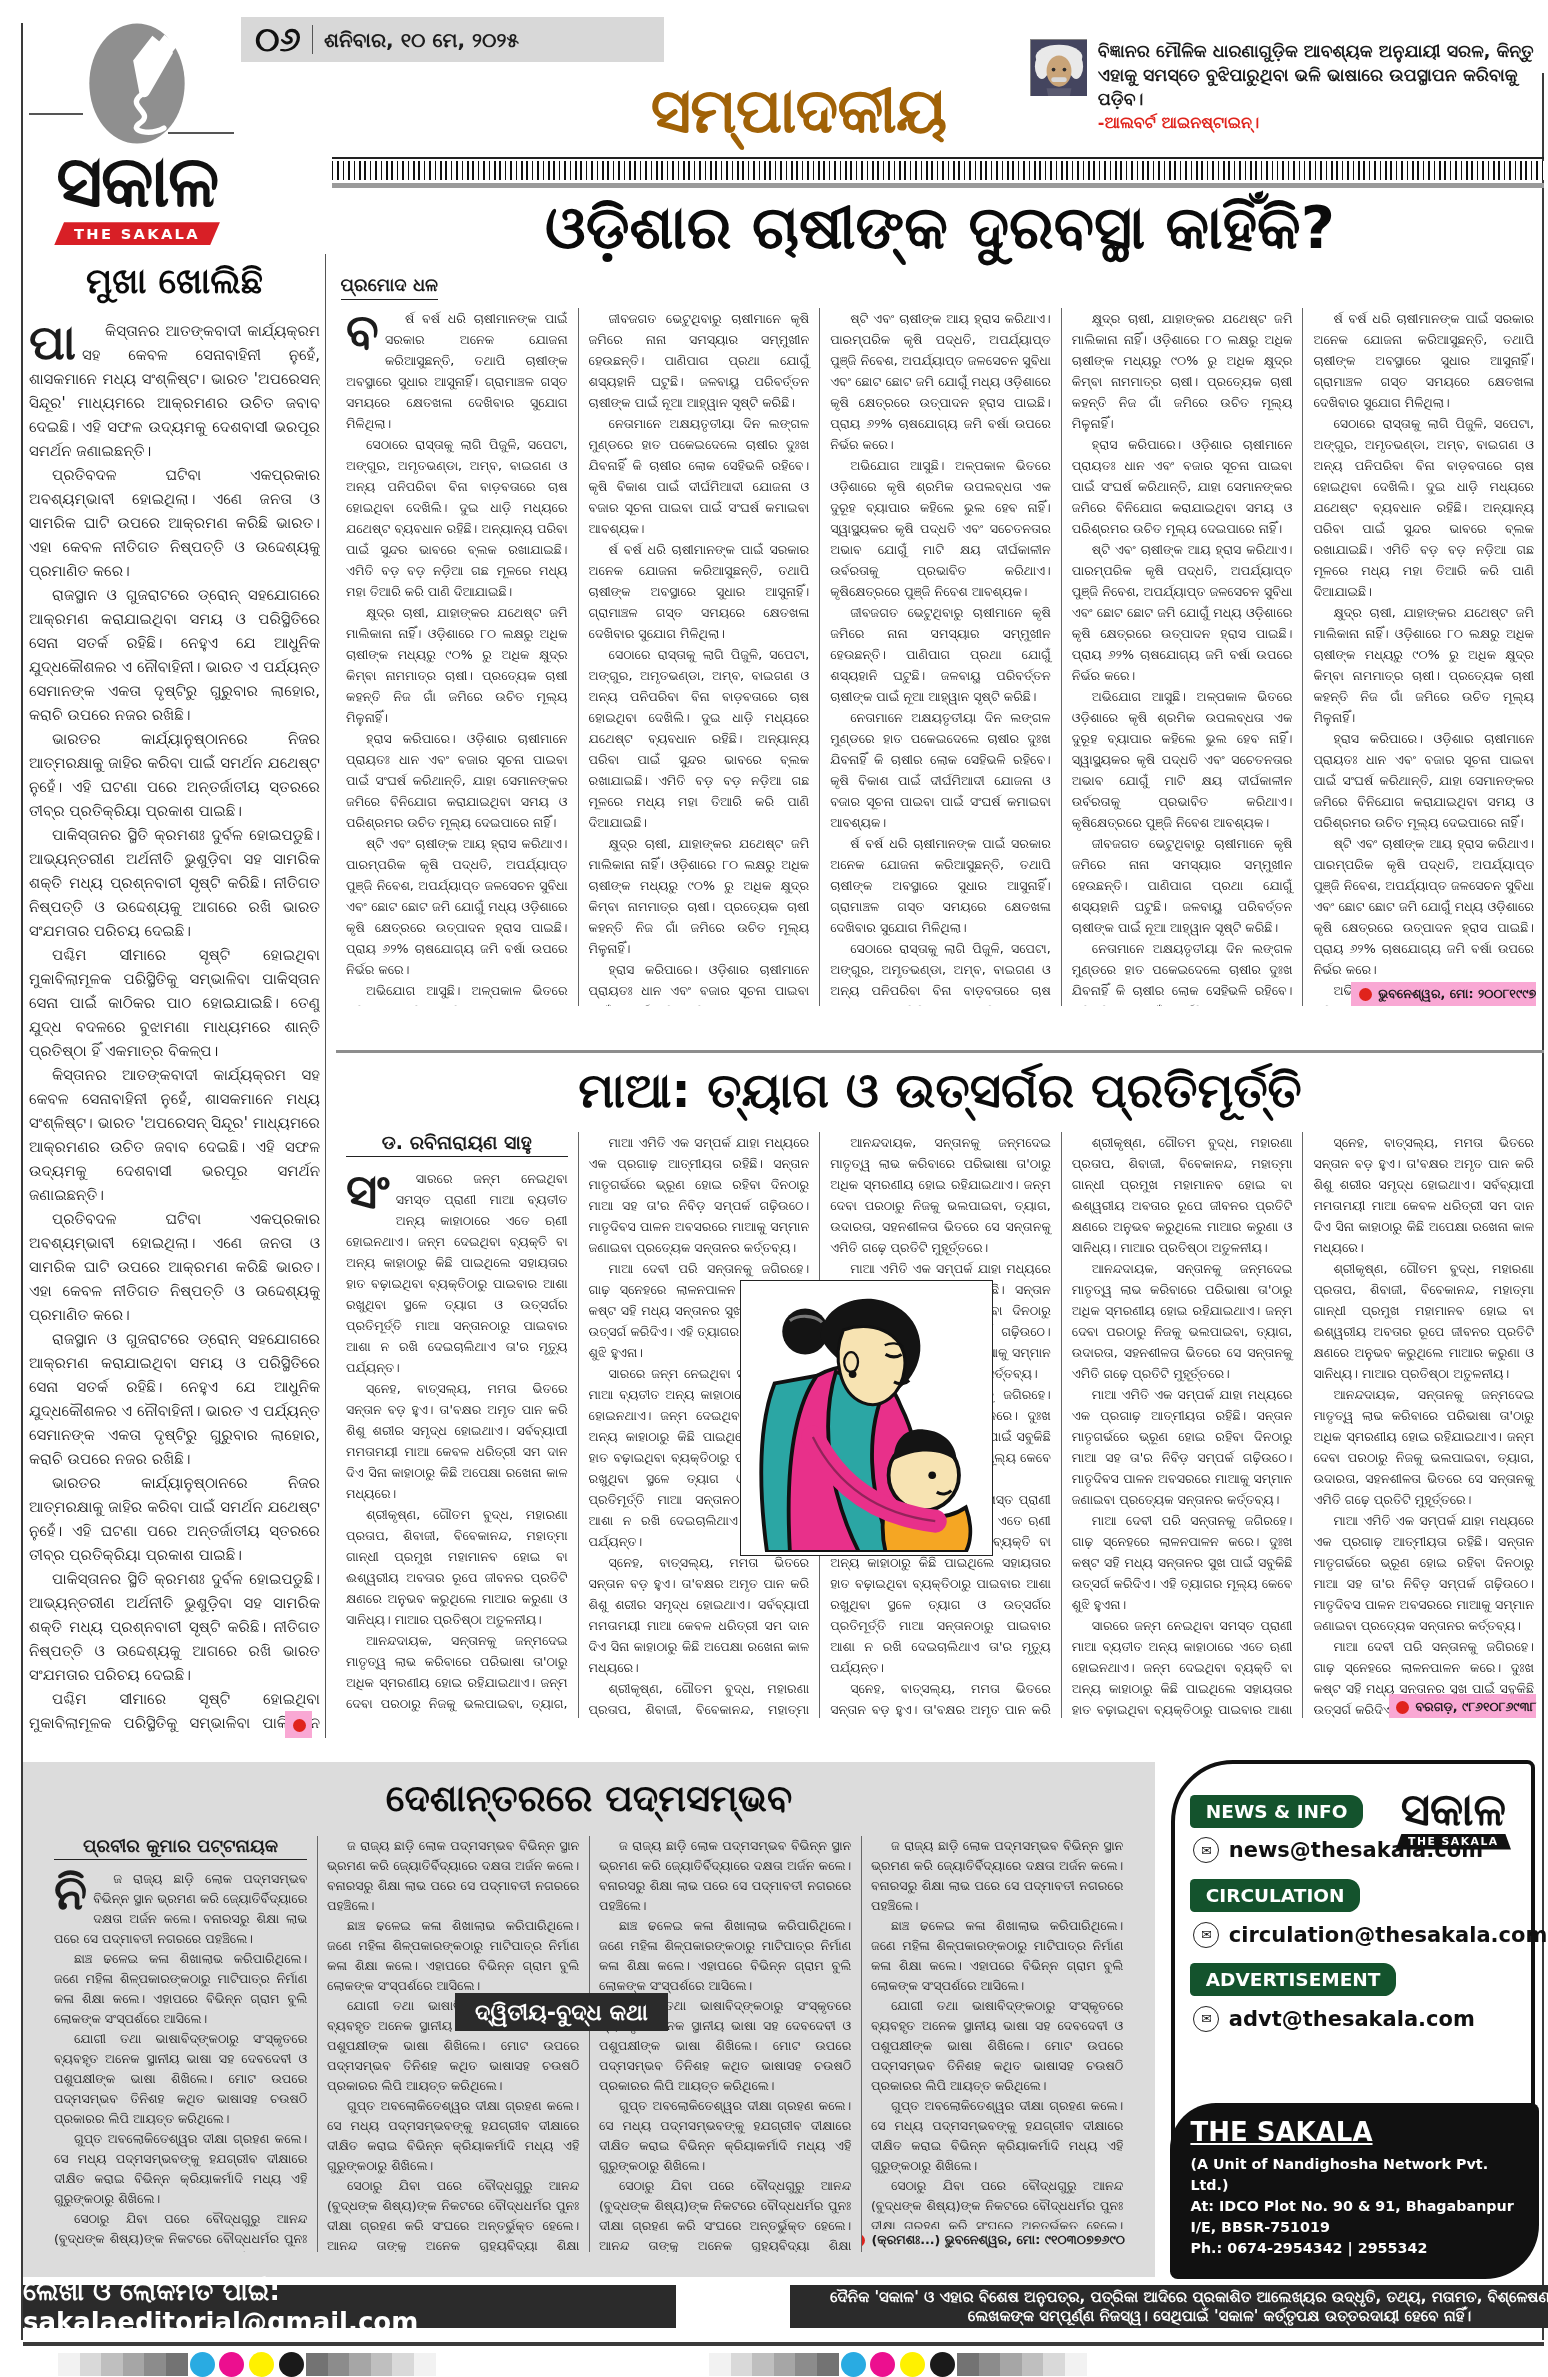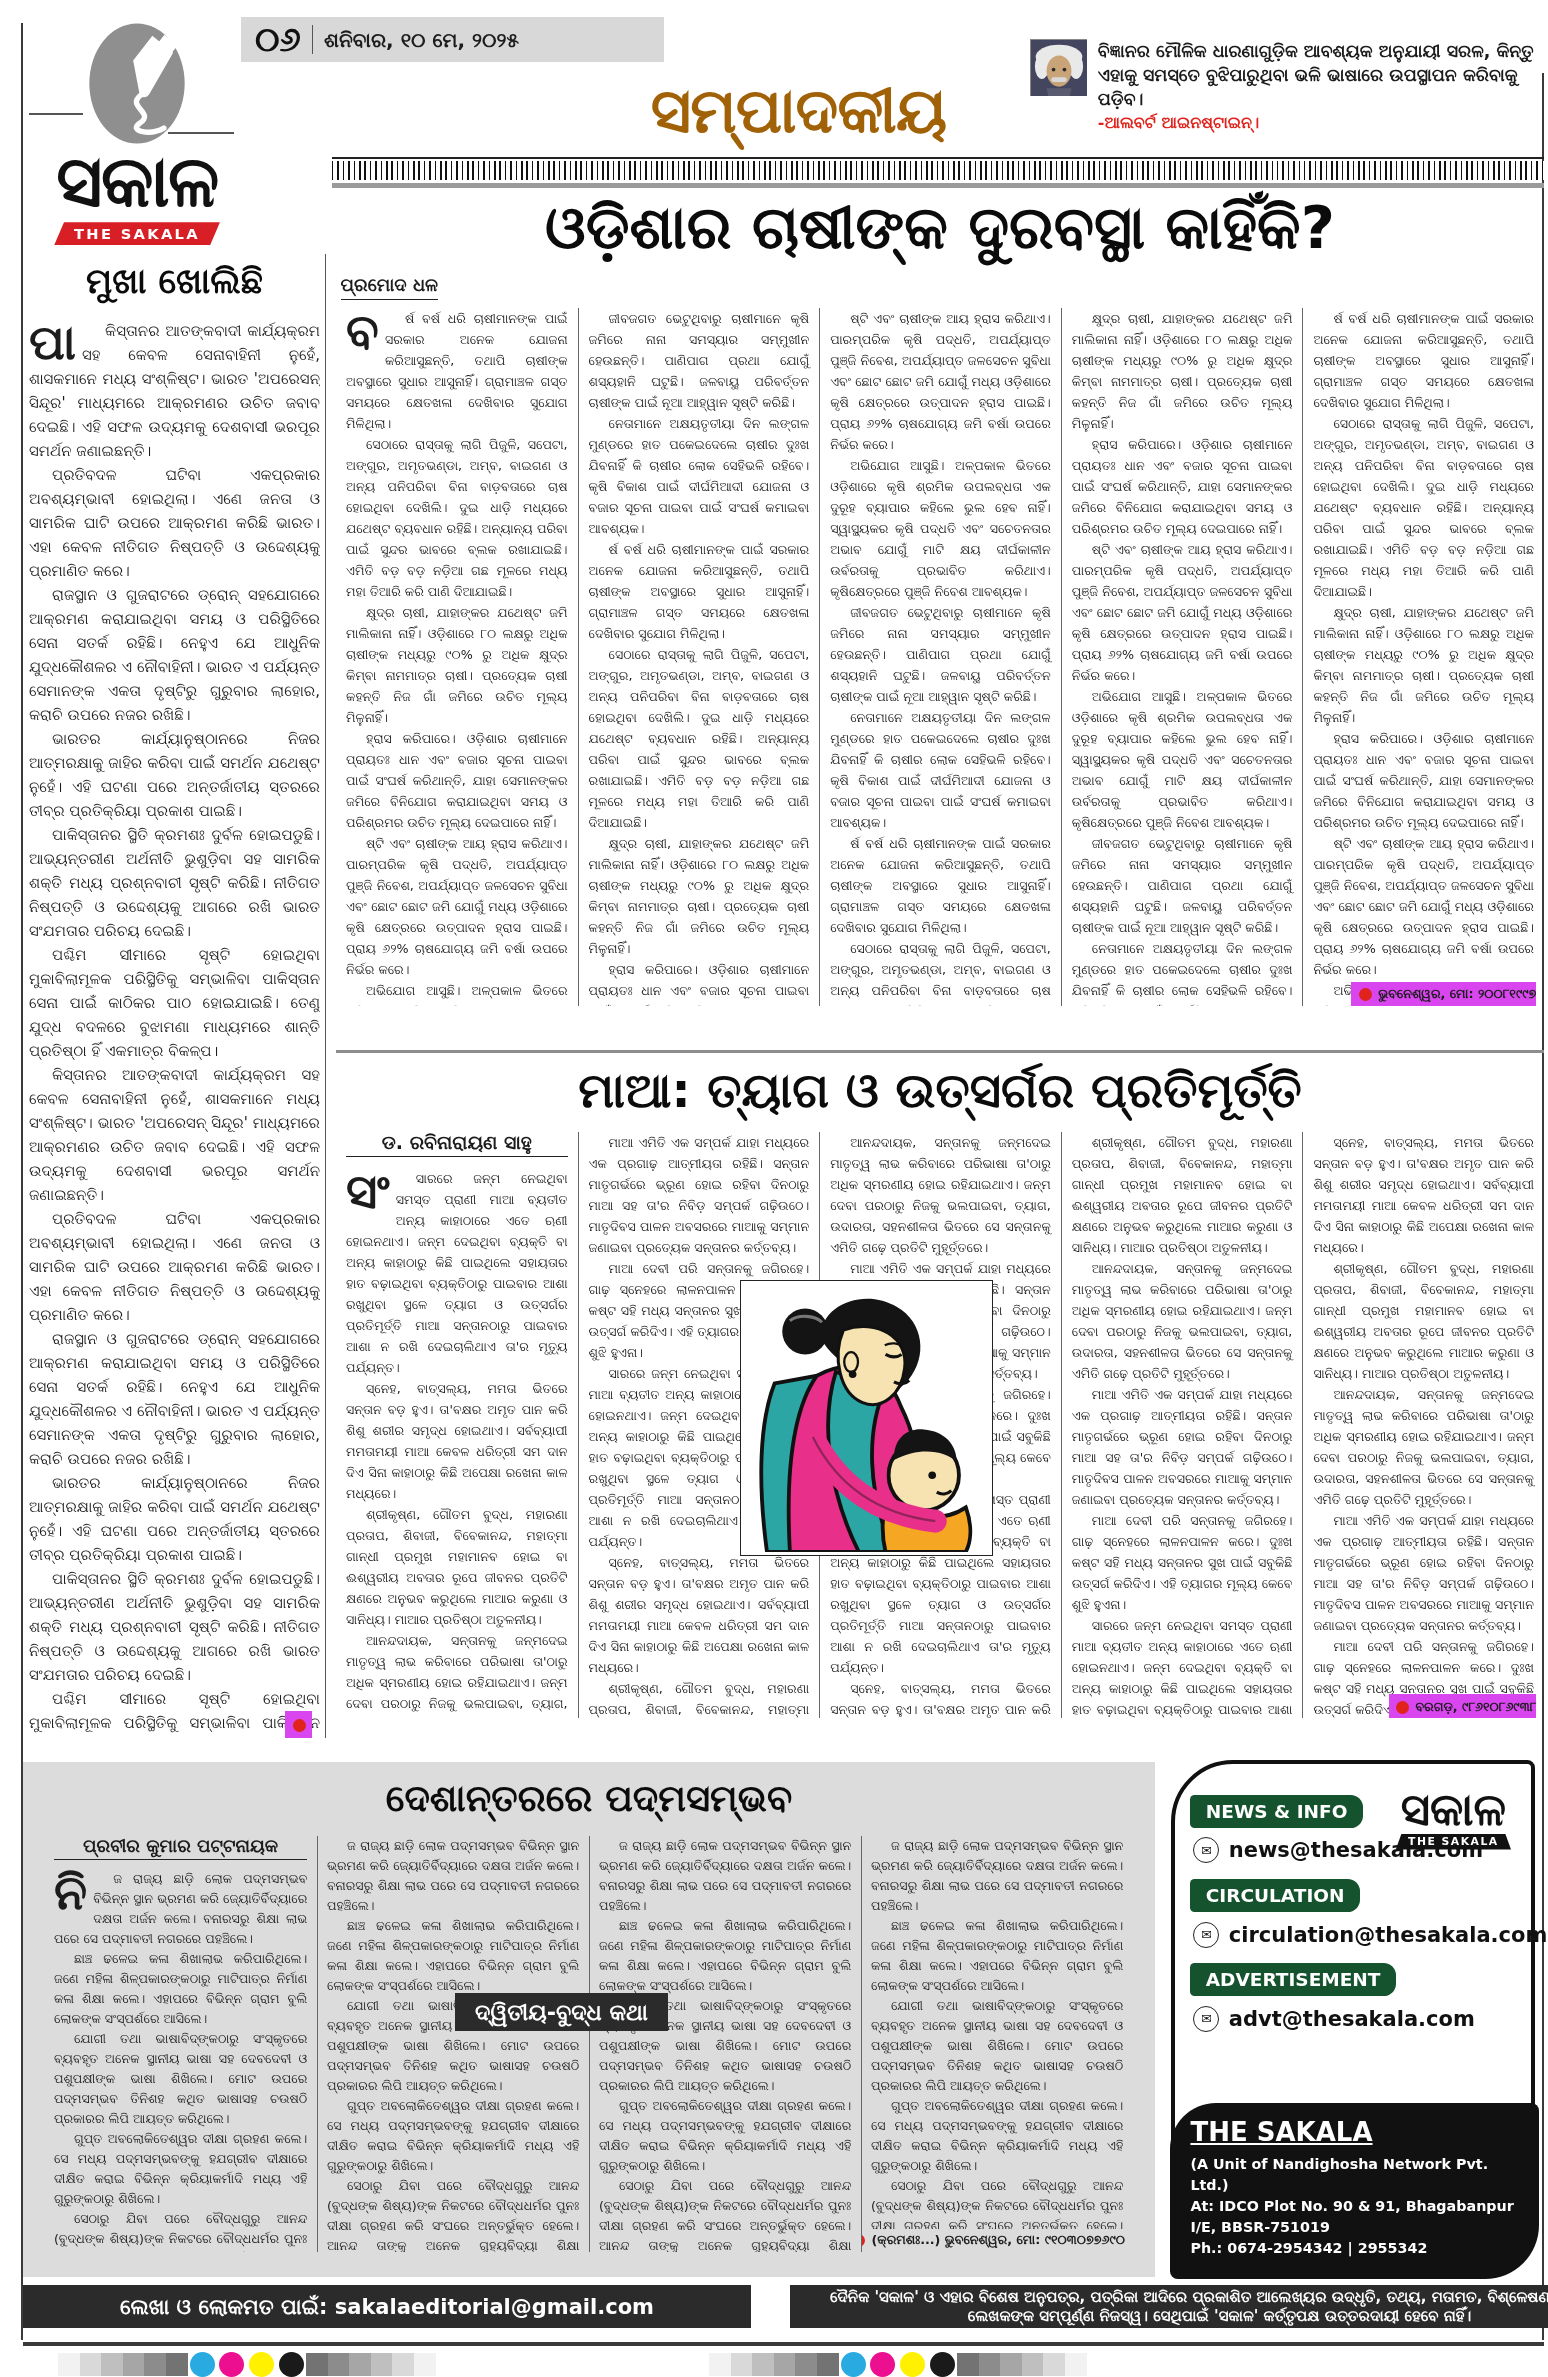--- a/index.html
+++ b/index.html
@@ -37,21 +37,21 @@
   .stripes-graybar { height:5.4px; background:#9a9a9a; margin-top:3.1px; }
 
   
   .headline { text-align:center; font-weight:900; color:#0b0b0b; }
   .byline { font-weight:bold; border-bottom:1.5px solid #222; display:inline-block; padding-bottom:3.1px; }
   .cols { display:flex; }
   .body-col { position:relative; overflow:hidden; text-align:justify; }
   .body-col p { text-indent:20px; margin:0; }
   .body-col + .body-col { border-left:0.8px solid #666; }
   .dropcap { float:left; font-size:48px; line-height:40px; font-weight:900; padding:3.1px 6.2px 0 0; }
-  .endsig { position:absolute; right:7.7px; bottom:0; background:#d946ef; padding:1.5px 0 1.5px 7.7px; font-weight:bold; white-space:nowrap; }
+  .endsig { position:absolute; right:7.7px; bottom:0; background:#f9a8d4; padding:1.5px 0 1.5px 7.7px; font-weight:bold; white-space:nowrap; }
   .red-dot { display:inline-block; width:13px; height:13px; border-radius:50%; background:#e0231c; vertical-align:middle; margin-right:6.2px; }
 
   
   .mask-article { position:absolute; left:29px; top:261px; width:291px; }
   .mask-article .headline { font-size:35px; margin-bottom:17px; }
   .mask-body { height:1419px; font-size:15px; line-height:24px; position:relative; overflow:hidden; text-align:justify; }
   .mask-body p { text-indent:23px; margin:0; }
 
   
   .art-farmers { position:absolute; left:336px; top:194px; width:1208px; }
@@ -86,21 +86,21 @@
   .cb-pill { display:inline-block; background:#14532d; color:#fff; font-weight:900; font-size:18.5px; padding:6.2px 15.4px; border-radius:4.6px 12.3px 12.3px 4.6px; margin-top:12.3px; }
   .cb-email-row { display:flex; align-items:center; gap:9.3px; margin:9.3px 0 3.1px 3.1px; }
   .mail-icon { width:26px; height:26px; border:1.5px solid #222; border-radius:50%; display:flex; align-items:center; justify-content:center; font-size:13px; flex:0 0 auto; }
   .cb-email { font-size:21px; font-weight:bold; color:#111; }
   .cb-company { position:absolute; left:-4.6px; bottom:-4.6px; width:369px; background:#111; color:#fff; border-radius:46px 7.7px 54px 7.7px; padding:14px 20px 20px; }
   .cb-company-name { font-size:26px; font-weight:900; text-decoration:underline; margin-bottom:6.2px; }
   .cb-company-line { font-size:14.3px; font-weight:bold; line-height:21px; }
 
   
   .footer-bar { position:absolute; top:2285px; height:43px; background:#2b2b2b; color:#fff; display:flex; align-items:center; justify-content:center; }
-  .footer-email-bar { left:23px; width:728px; font-size:21px; font-weight:bold; }
+  .footer-email-bar { left:23px; width:653px; font-size:26px; font-weight:bold; }
   .footer-disclaimer-bar { left:790px; width:859px; font-size:15px; font-weight:bold; text-align:center; line-height:19px; padding:0 6.2px; }
   .bottom-rule { position:absolute; left:23px; top:2342px; width:1521px; height:3.9px; background:#3a3a3a; }
   .reg-strip { position:absolute; top:2352px; display:flex; align-items:center; }
   .reg-cell { width:21.6px; height:23px; }
   .reg-dot { width:25px; height:25px; border-radius:50%; margin:0 2.3px; }
 </style>
 </head>
 <body>
 
 <div class="page">

